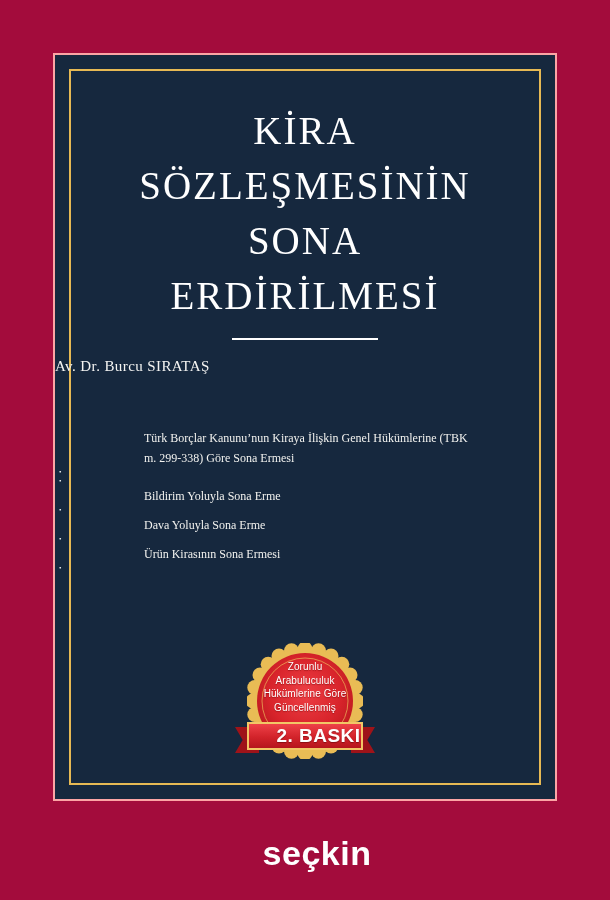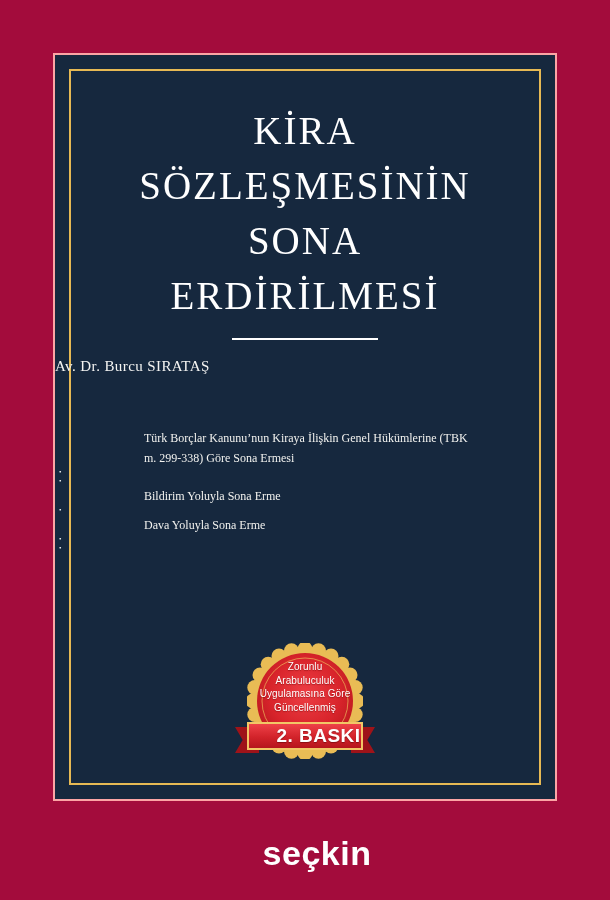--- a/index.html
+++ b/index.html
@@ -99,20 +99,21 @@
   <div class="author">Av. Dr. Burcu SIRATAŞ</div>
 
   <div class="topics">
     <div class="topic">Türk Borçlar Kanunu’nun Kiraya İlişkin Genel Hükümlerine (TBK m. 299-338) Göre Sona Ermesi</div>
     <div class="sep">•</div>
     <div class="sep">•</div>
     <div class="topic">Bildirim Yoluyla Sona Erme</div>
     <div class="sep">•</div>
     <div class="topic">Dava Yoluyla Sona Erme</div>
     <div class="sep">•</div>
+    <div class="topic">Ürün Kirasının Sona Ermesi</div>
     <div class="sep">•</div>
   </div>
 
   <div class="badge">
     <svg class="seal-svg" width="116" height="116" viewBox="0 0 116 116">
       <defs>
         <radialGradient id="sealGrad" cx="50%" cy="42%" r="62%">
           <stop offset="0%" stop-color="#ED3E44"></stop>
           <stop offset="60%" stop-color="#D8242B"></stop>
           <stop offset="100%" stop-color="#B5151C"></stop>
@@ -144,21 +145,21 @@
         <circle cx="103" cy="32" r="7.5"></circle>
           <circle cx="108.2" cy="44.5" r="7.5"></circle>
       </g>
       <circle cx="58" cy="58" r="53" fill="#E9BC55"></circle>
       <circle cx="58" cy="58" r="48" fill="url(#sealGrad)"></circle>
       <circle cx="58" cy="58" r="43" fill="none" stroke="#EFC35F" stroke-width="1" opacity="0.65"></circle>
     </svg>
     <div class="seal-text">
       <div>Zorunlu</div>
       <div>Arabuluculuk</div>
-      <div>Uygulamasına Göre</div>
+      <div>Hükümlerine Göre</div>
       <div>Güncellenmiş</div>
     </div>
     <div class="ribbon-tail left"></div>
     <div class="ribbon-tail right"></div>
     <div class="ribbon-band">
       <span>2. BASKI</span>
     </div>
   </div>
 
 </div>

